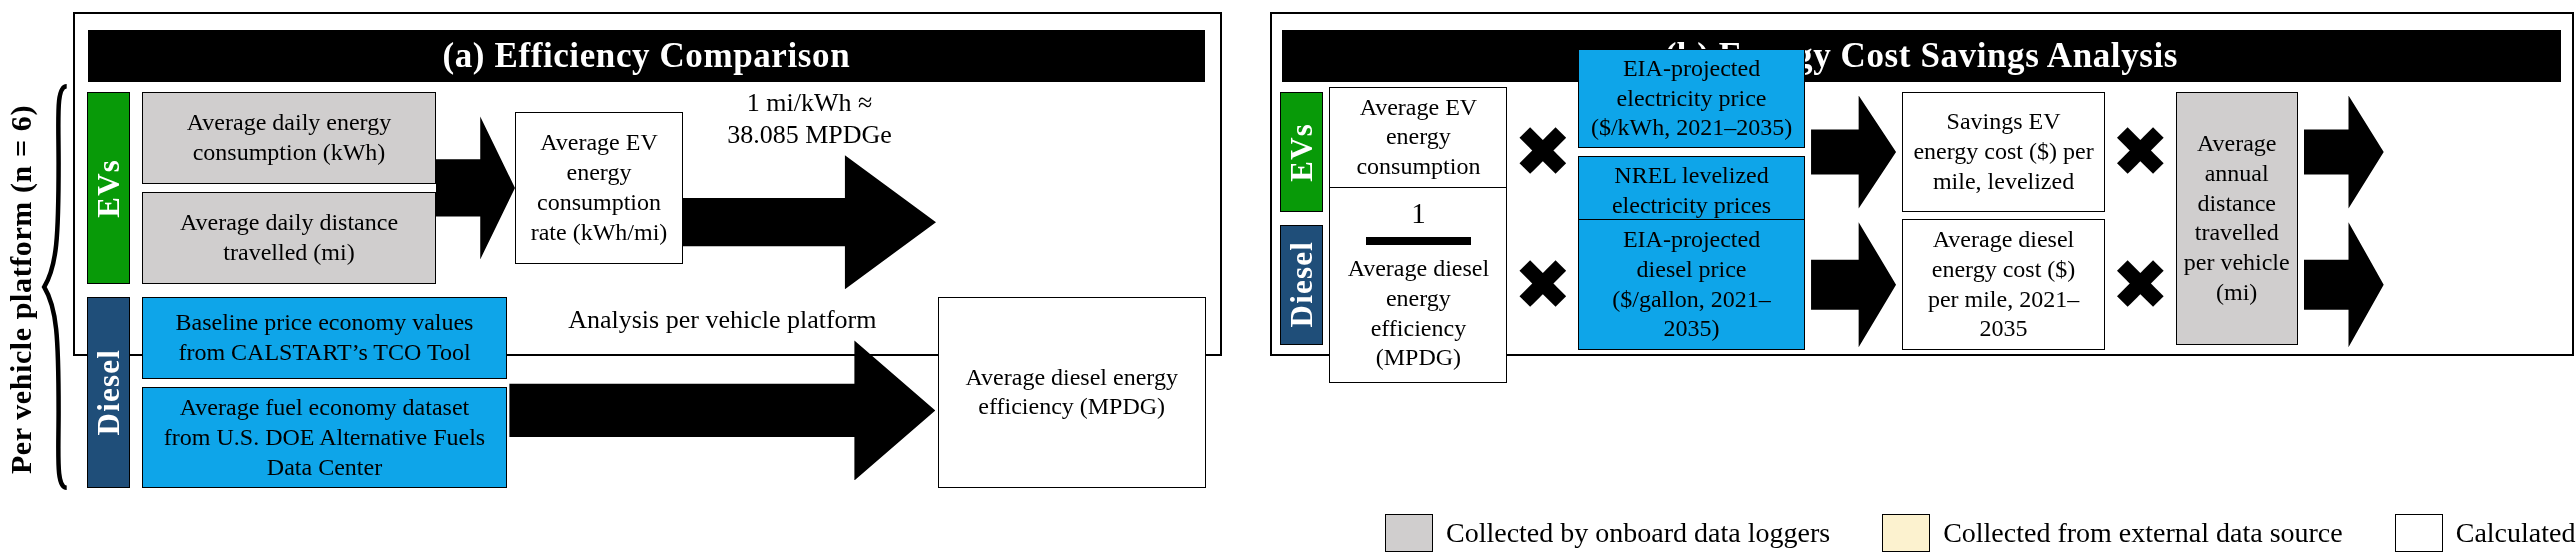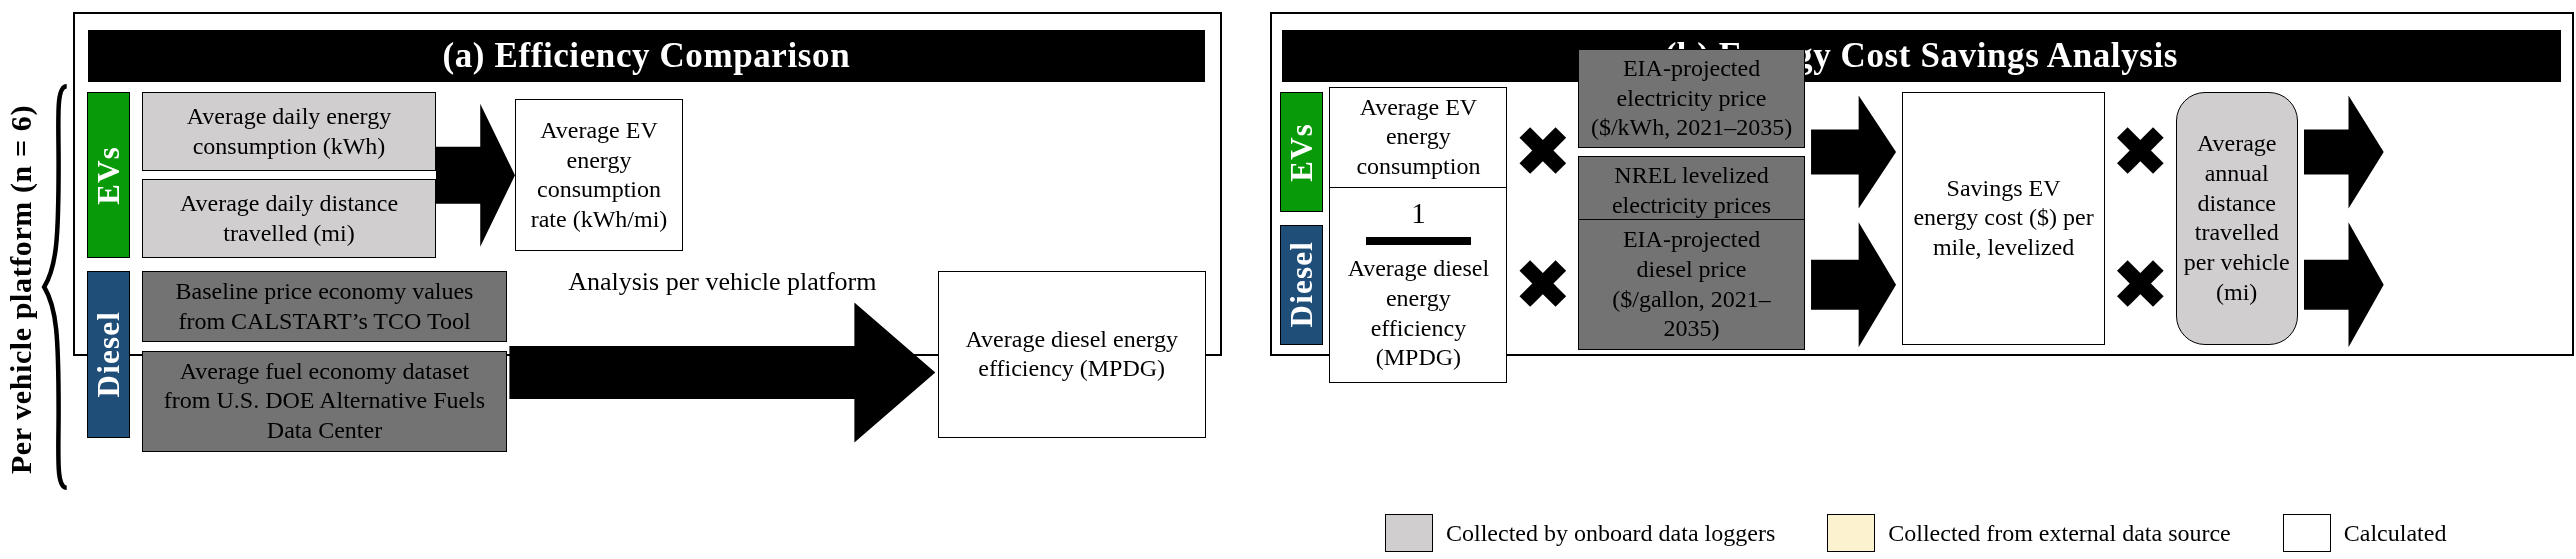--- a/index.html
+++ b/index.html
@@ -47,21 +47,21 @@
   }
   .tag-green { background: #089A08; }
   .tag-blue  { background: #1F4E79; }
 
   .box {
     border: 1.8px solid #000; background: #fff;
     display: flex; align-items: center; justify-content: center;
     text-align: center; font-size: 24px; line-height: 1.24; padding: 4.8px 13px;
   }
   .box-gray   { background: #D0CECE; }
-  .box-yellow { background: #737373; }
+  .box-yellow { background: #0ea5e9; }
 
   .stack { display: flex; flex-direction: column; gap: 8.4px; }
   .stack .box { flex: 1; }
 
   
   .barrow { background: #000; flex: none; }
   .clip-short { clip-path: polygon(0 30%, 56% 30%, 56% 0, 100% 50%, 56% 100%, 56% 70%, 0 70%); }
   .clip-mid   { clip-path: polygon(0 32%, 64% 32%, 64% 0, 100% 50%, 64% 100%, 64% 68%, 0 68%); }
   .clip-long  { clip-path: polygon(0 31%, 81% 31%, 81% 0, 100% 50%, 81% 100%, 81% 69%, 0 69%); }
 
@@ -103,39 +103,39 @@
   .col-arr1  { flex: 0 0 85px; }
   .col-cost  { flex: 0 0 203px; }
   .col-x2    { flex: 0 0 50px; }
   .col-dist  { flex: 0 0 122px; }
   .col-arr2  { flex: 0 0 80px; }
   .col-final { flex: 1; }
   .col-arr1 .barrow, .col-arr2 .barrow { width: 100%; }
   .b-arrow-ev { height: 113px; align-self: center; }
   .b-arrow-d  { height: 125px; align-self: center; }
   .final-box { height: 88%; }
-  .dist-box { flex: 1; padding: 4.8px 6px; border-radius: 29px; }
+  .dist-box { flex: 1; padding: 4.8px 6px; }
 
   
   .fraction { flex-direction: column; padding: 8.4px 10.7px; }
   .frac-num { font-size: 29px; }
   .frac-bar { width: 68%; height: 7.8px; background: #000; margin: 4.8px 0 9.5px 0; }
 
   
   .legend {
     position: absolute; left: 1385px; top: 511px; height: 44px;
     display: flex; align-items: center;
   }
   .legend-item { display: flex; align-items: center; margin-right: 52px; }
   .legend-item:last-child { margin-right: 0; }
   .swatch { width: 48px; height: 38px; border: 1.8px solid #000; margin-right: 13px; flex: none; }
   .swatch-gray { background: #D0CECE; }
   .swatch-yellow { background: #FCF2CF; }
   .swatch-white { background: #FFFFFF; }
-  .legend-label { font-size: 24px; white-space: nowrap; }
+  .legend-label { font-size: 28px; white-space: nowrap; }
 </style>
 </head>
 <body>
 
 <div class="canvas">
 
   <div class="bracket-label">
     <span>Per vehicle platform (n = 6)</span>
   </div>
   <svg class="brace-svg" viewBox="0 0 40 100" preserveAspectRatio="none">
@@ -149,20 +149,27 @@
       <div class="frow">
         <div class="tag tag-green">
           <span>EVs</span>
         </div>
         <div class="stack a-ev-stack">
           <div class="box box-gray">Average daily energy consumption (kWh)</div>
           <div class="box box-gray">Average daily distance travelled (mi)</div>
         </div>
         <div class="barrow clip-short a-arrow1"></div>
         <div class="box a-ratebox">Average EV energy consumption rate (kWh/mi)</div>
+        <div class="labeled-arrow a-labeled">
+          <div class="arrow-note">
+            <div>1 mi/kWh ≈</div>
+            <div>38.085 MPDGe</div>
+          </div>
+          <div class="barrow clip-mid"></div>
+        </div>
       </div>
 
       <div class="frow">
         <div class="tag tag-blue">
           <span>Diesel</span>
         </div>
         <div class="stack a-d-stack">
           <div class="box box-yellow">Baseline price economy values from CALSTART’s TCO Tool</div>
           <div class="box box-yellow">Average fuel economy dataset from U.S. DOE Alternative Fuels Data Center</div>
         </div>
@@ -227,20 +234,23 @@
             <div class="barrow clip-short b-arrow-d"></div>
           </div>
       </div>
 
       <div class="bcol col-cost">
         <div class="bcell">
           <div class="substack">
             <div class="box">Savings EV energy cost ($) per mile, levelized</div>
           </div>
         </div>
+        <div class="bcell">
+          <div class="box fill">Average diesel energy cost ($) per mile, 2021–2035</div>
+        </div>
       </div>
 
       <div class="bcol col-x2">
         <div class="bcell xmark">✖</div>
         <div class="bcell xmark">✖</div>
       </div>
 
       <div class="bcol col-dist">
         <div class="box box-gray dist-box">Average annual distance travelled per vehicle (mi)</div>
       </div>

